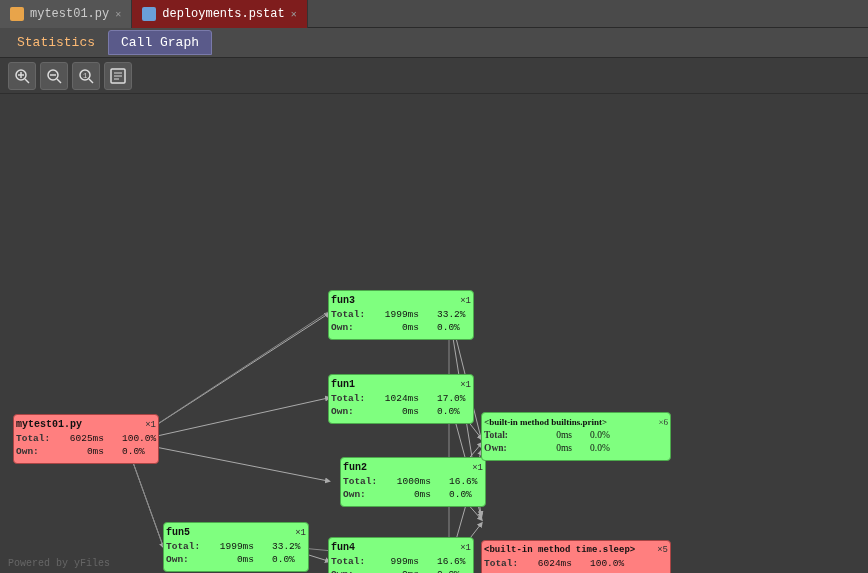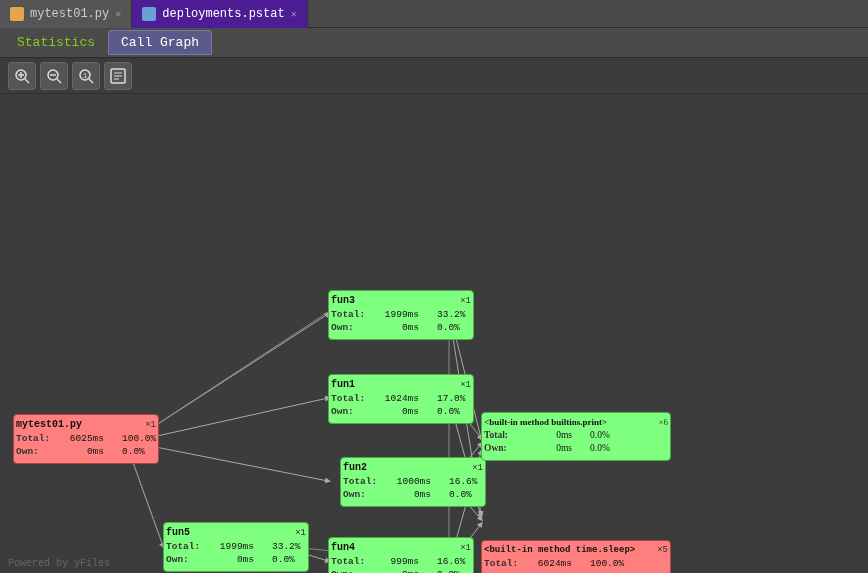--- a/index.html
+++ b/index.html
@@ -27,21 +27,21 @@
       padding: 0 10px;
       height: 28px;
       font-size: 12px;
       color: #ccc;
       background: #555;
       border-right: 1px solid #333;
       gap: 6px;
       cursor: pointer;
     }
     .tab.active {
-      background: #4c1d95;
+      background: #7f1d1d;
       color: #fff;
     }
     .tab .tab-icon {
       width: 14px;
       height: 14px;
       border-radius: 2px;
       display: inline-block;
     }
     .tab .close-icon {
       font-size: 10px;
@@ -54,21 +54,21 @@
       display: flex;
       align-items: center;
       background: #4a4a4a;
       height: 30px;
       border-bottom: 1px solid #2a2a2a;
       padding-left: 4px;
     }
     .sub-tab {
       padding: 4px 12px;
       font-size: 13px;
-      color: #84cc16;
+      color: #fdba74;
       cursor: pointer;
       border: 1px solid transparent;
       border-radius: 3px 3px 0 0;
     }
     .sub-tab.active {
       background: #5a5a8a;
       color: #fff;
       border-color: #7a7aaa;
     }
 

